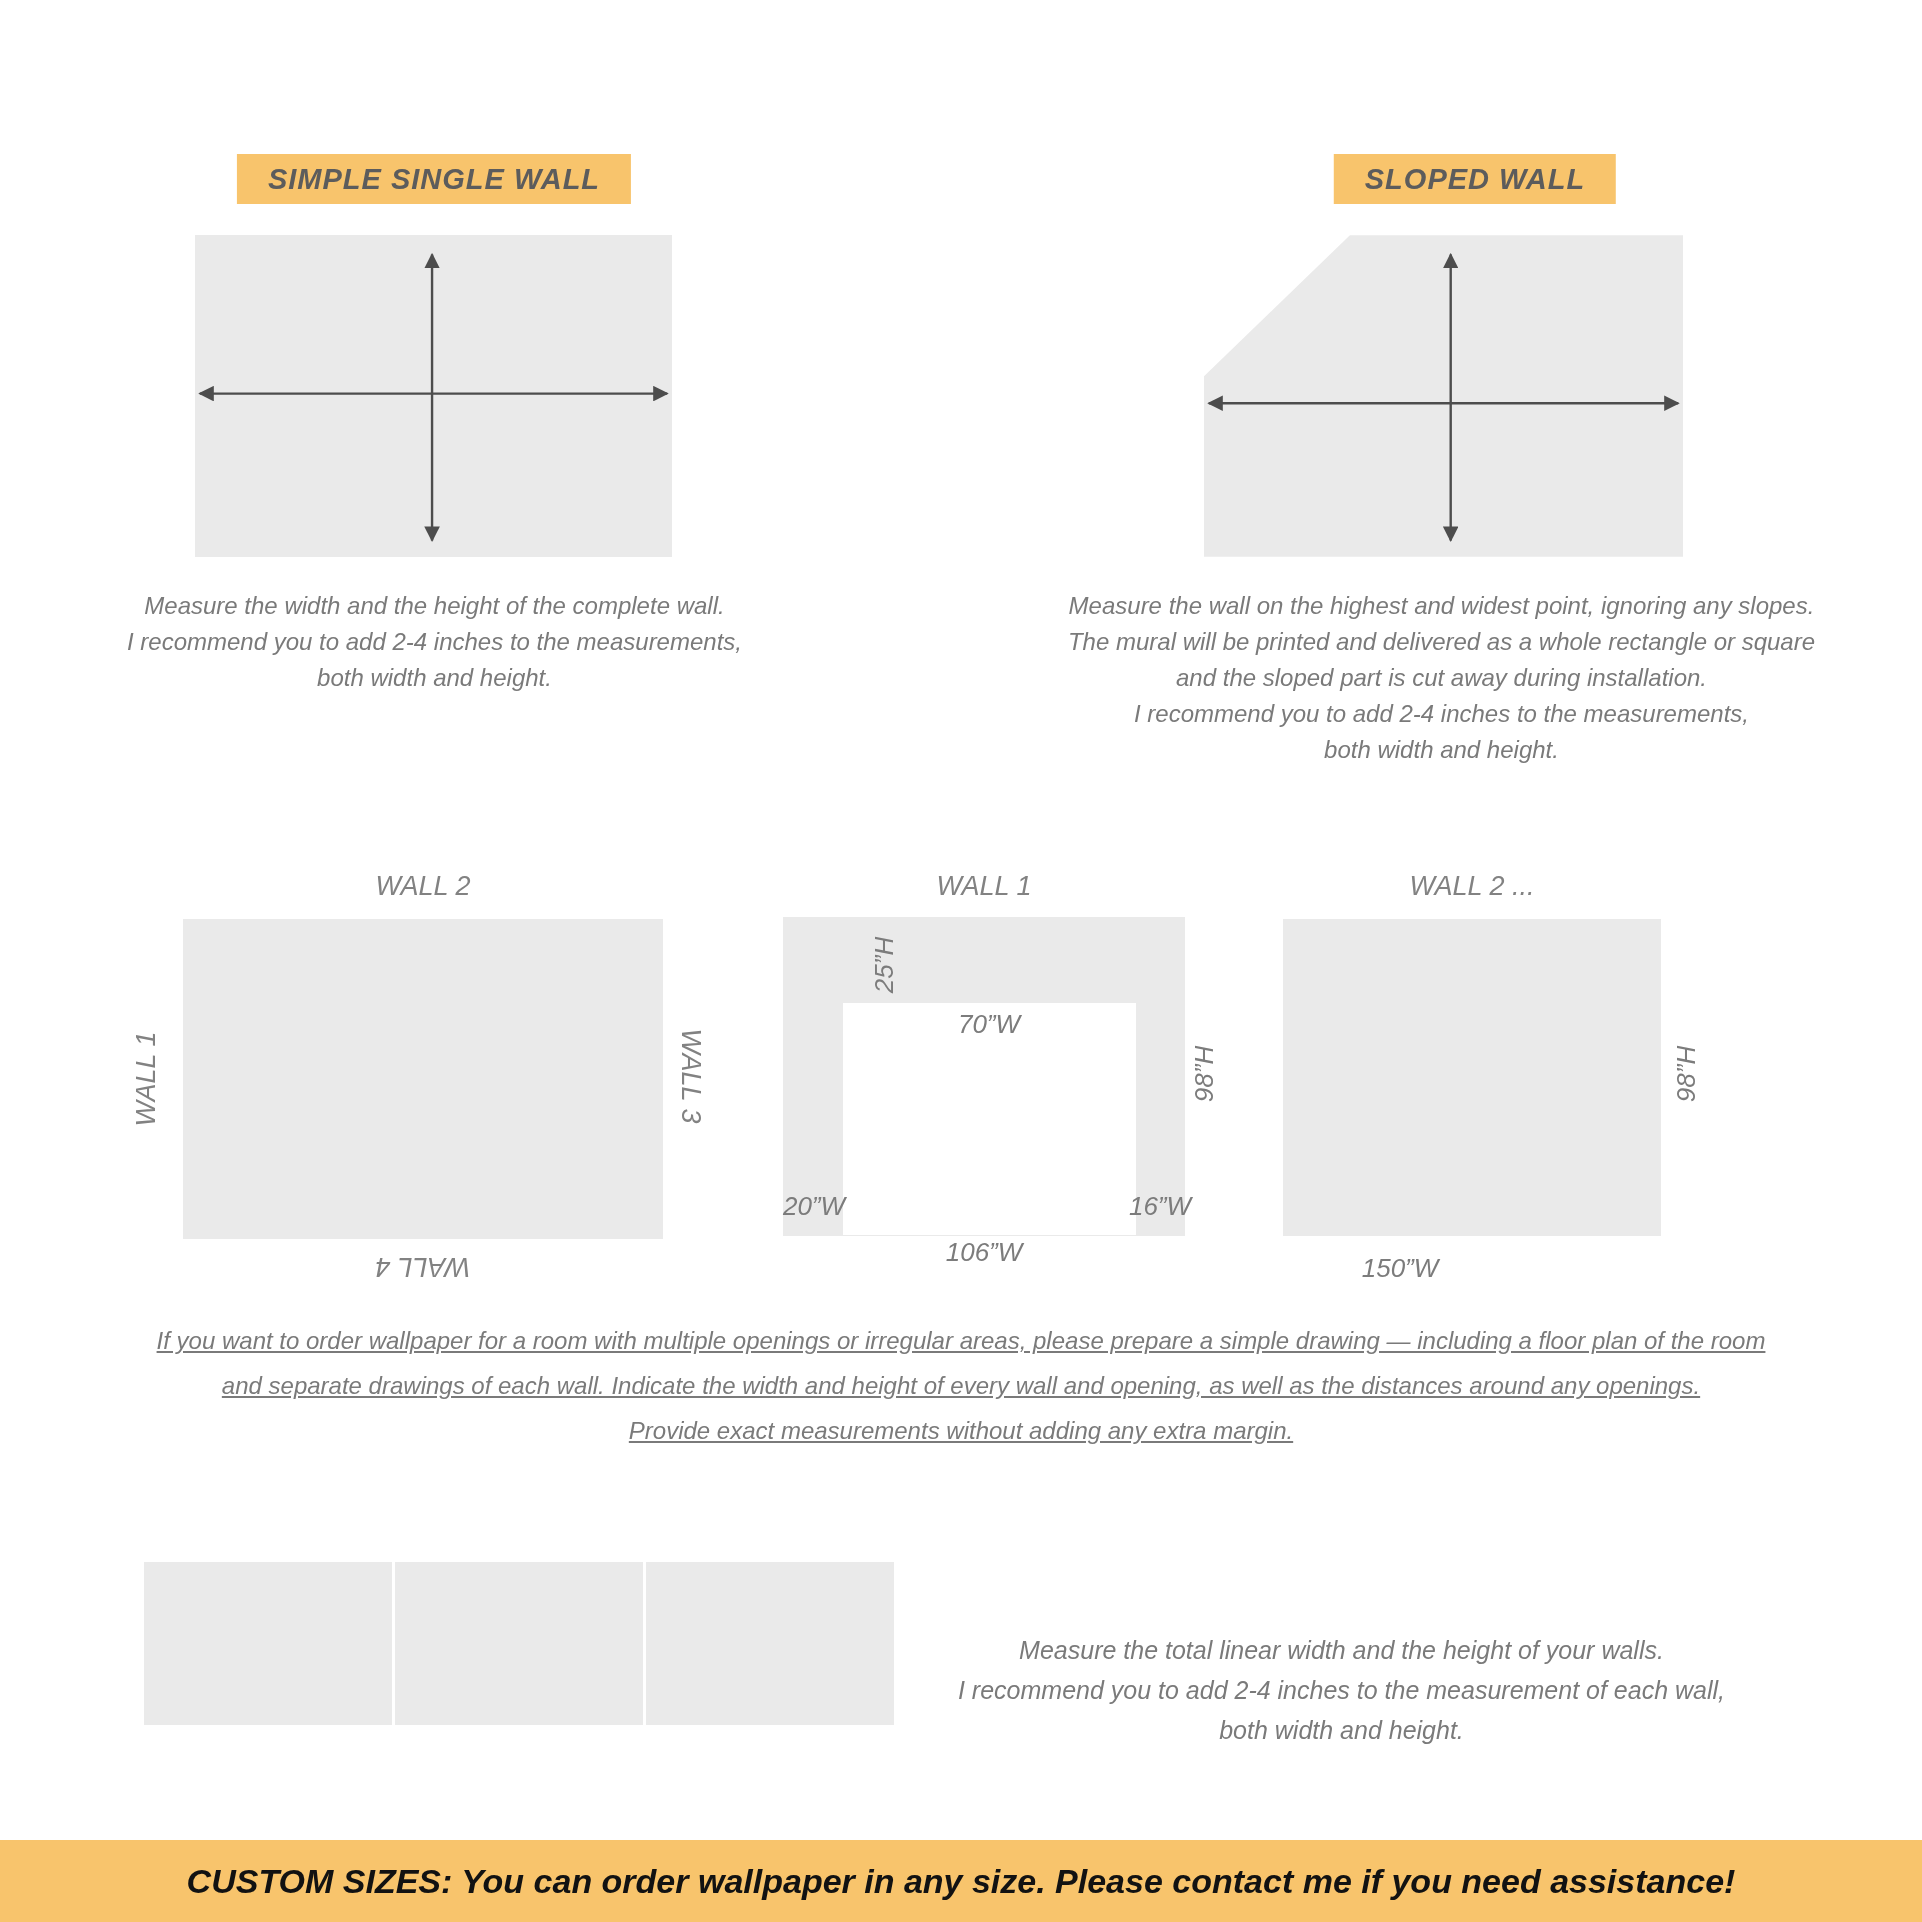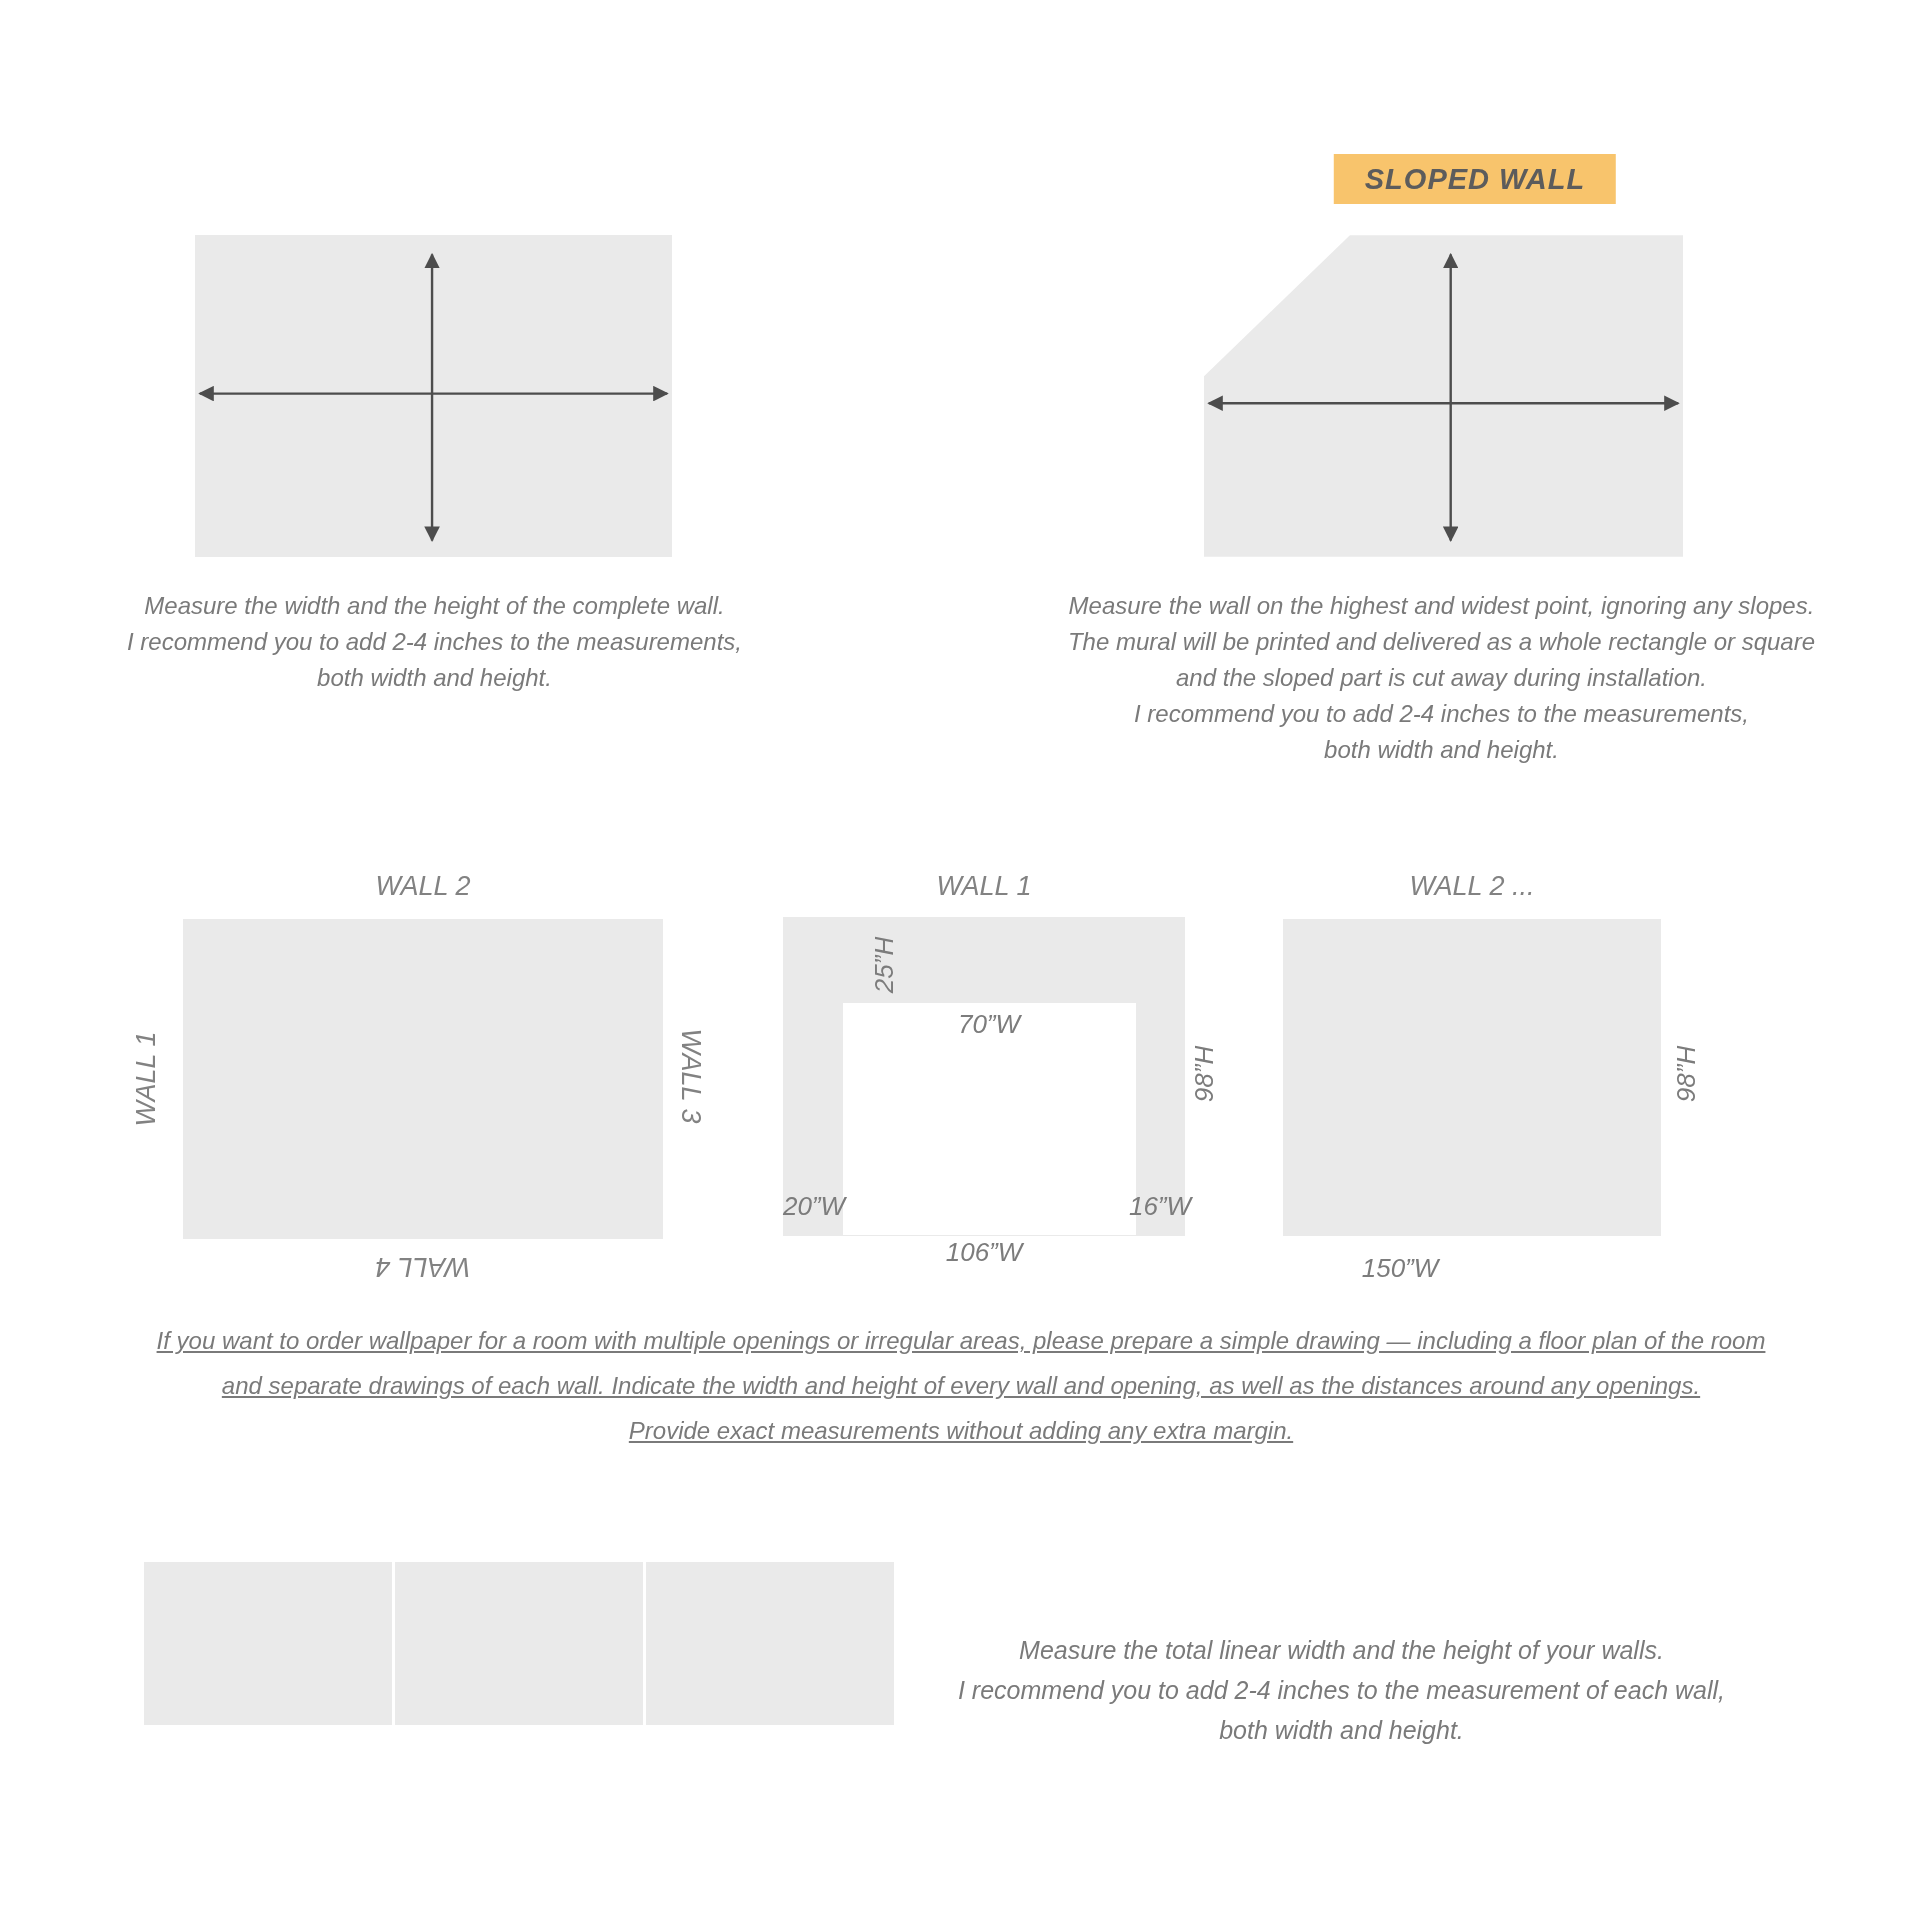--- a/index.html
+++ b/index.html
@@ -64,20 +64,21 @@
     font-size:34px;font-weight:700;font-style:italic;color:#121212;
     white-space:nowrap;
   }
 </style>
 </head>
 <body>
 
 <div class="canvas">
 
 
+  <div class="sec-head" style="left:434px;top:154px;">SIMPLE SINGLE WALL</div>
   <div class="sec-head" style="left:1475px;top:154px;">SLOPED WALL</div>
 
   <div class="panel" style="left:195px;top:235px;width:477px;height:322px;">
     <svg class="arrows" viewBox="0 0 497 335">
       <defs>
         <marker id="ah1" viewBox="0 0 10 10" refX="9" refY="5" markerWidth="6.5" markerHeight="6.5" orient="auto-start-reverse">
           <path d="M0,0 L10,5 L0,10 z" fill="#4d4d4d"></path>
         </marker>
       </defs>
       <line x1="247" y1="20" x2="247" y2="318" stroke="#4d4d4d" stroke-width="2.5" marker-start="url(#ah1)" marker-end="url(#ah1)"></line>
@@ -136,15 +137,18 @@
 
 
   <div class="panel" style="left:144px;top:1562px;width:248px;height:163px;"></div>
   <div class="panel" style="left:395px;top:1562px;width:248px;height:163px;"></div>
   <div class="panel" style="left:646px;top:1562px;width:248px;height:163px;"></div>
 
   <div class="mw-caption" style="left:909px;top:1606px;width:865px;margin-top:24px;">Measure the total linear width and the height of your walls.
 I recommend you to add 2-4 inches to the measurement of each wall,
 both width and height.</div>
 
+  <div class="banner">
+    <span class="banner-text">CUSTOM SIZES: You can order wallpaper in any size. Please contact me if you need assistance!</span>
+  </div>
 
 </div>
 
 
 </body></html>

